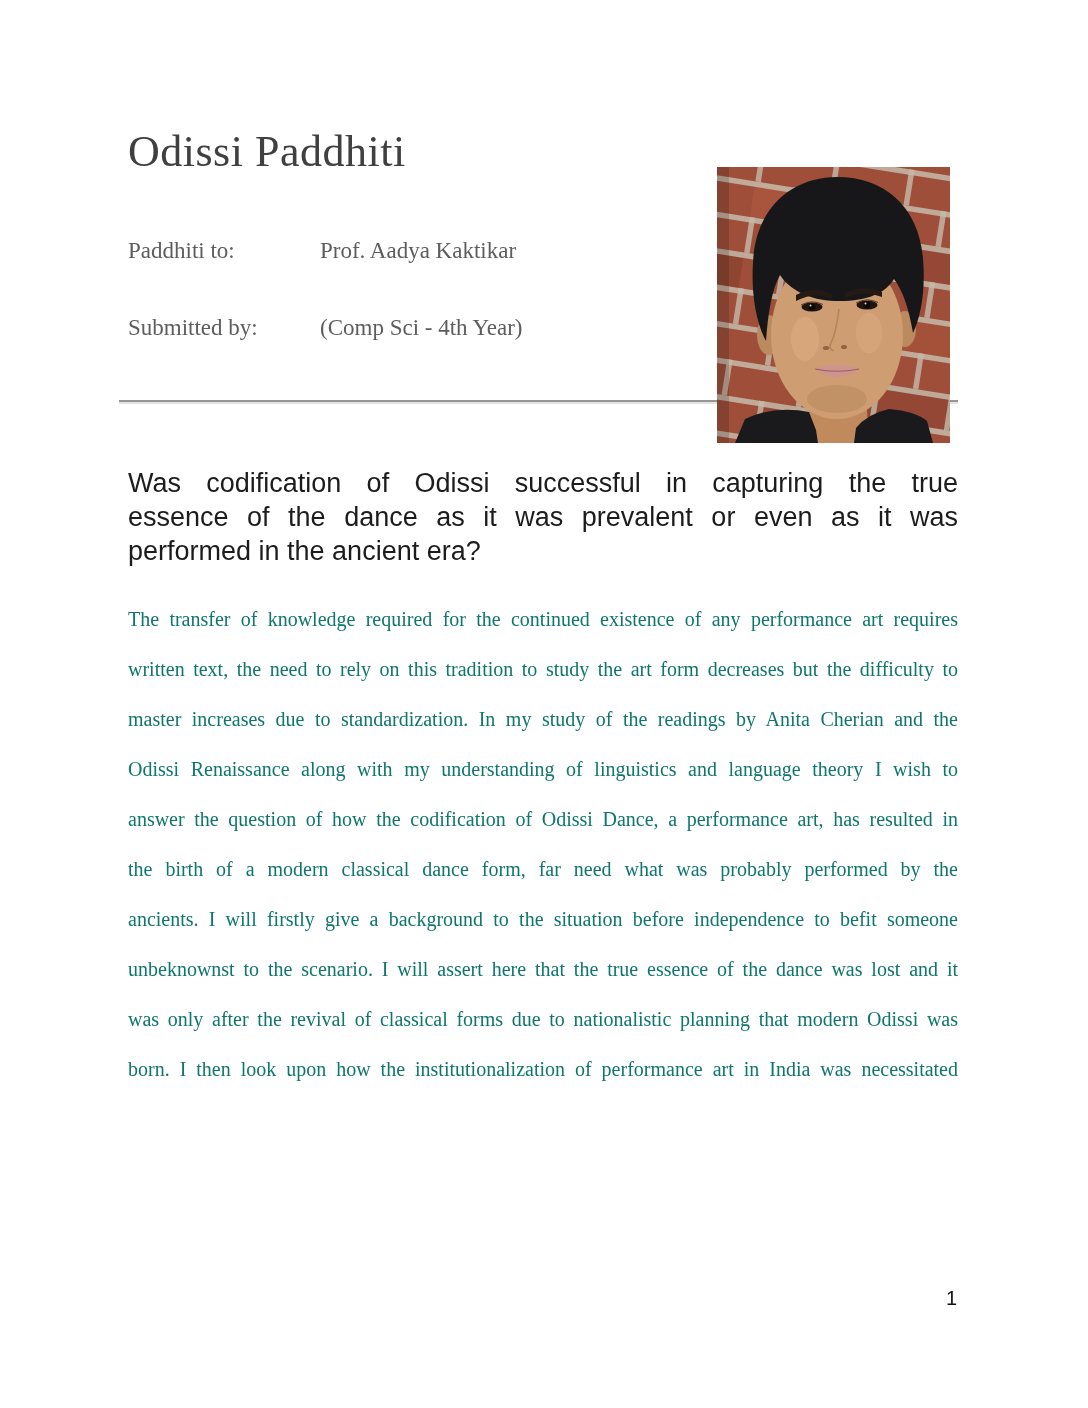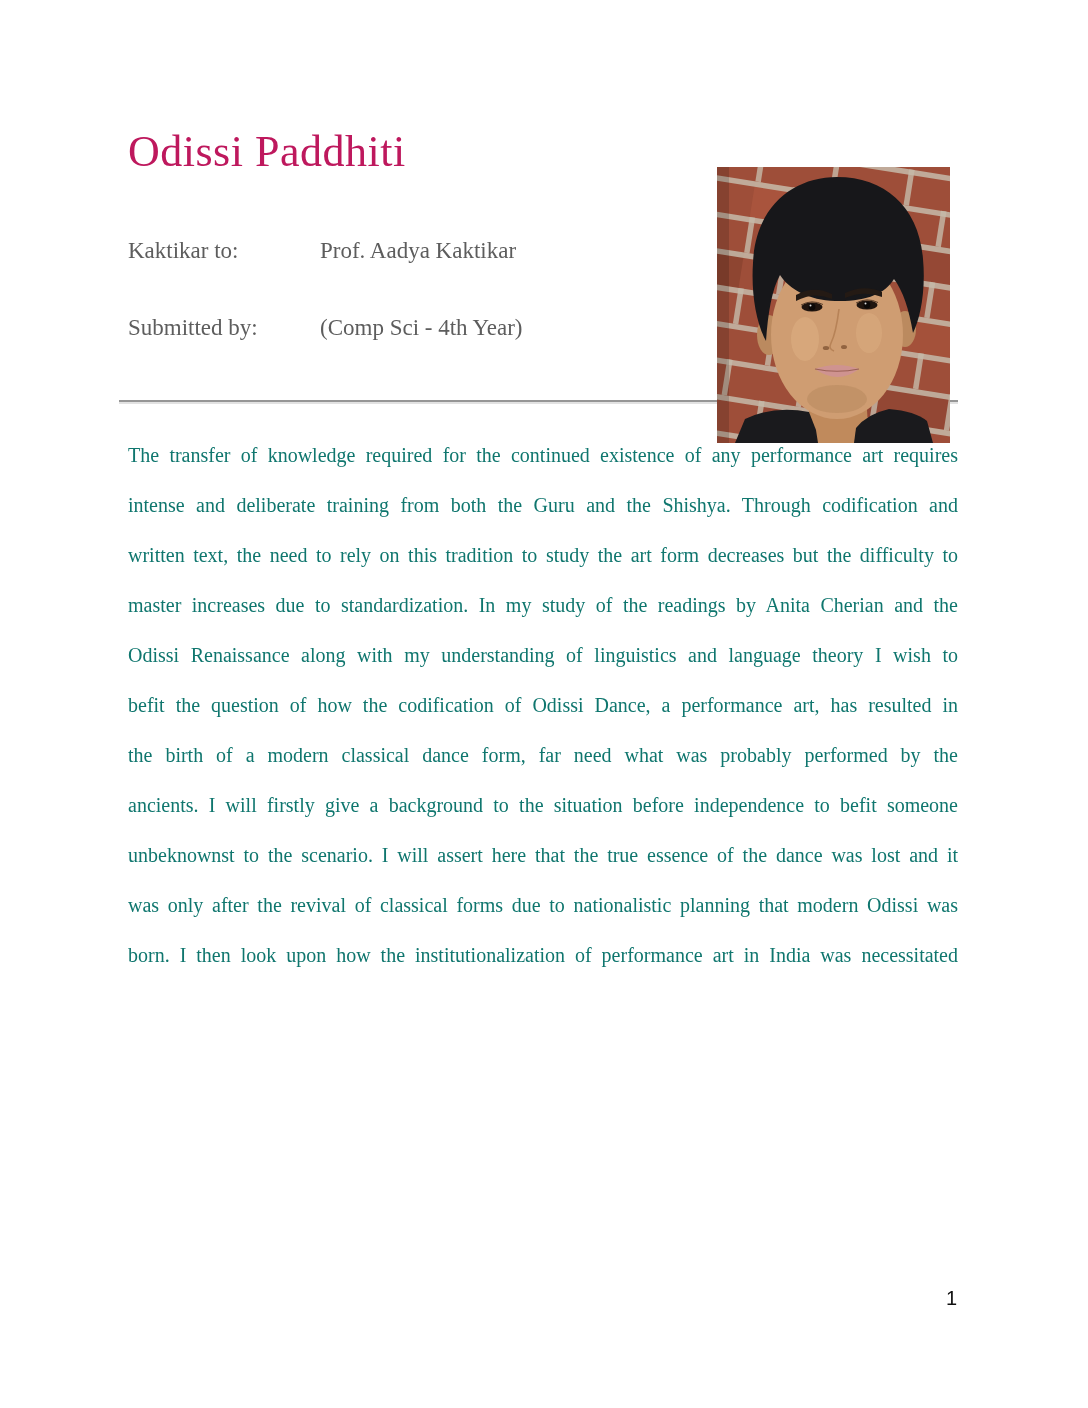--- a/index.html
+++ b/index.html
@@ -13,21 +13,21 @@
   }
   .content { padding: 0 130px 0 128px; }
 
   .title {
     margin: 0;
     padding-top: 126px;
     font-family: "Liberation Serif", serif;
     font-weight: 400;
     font-size: 44px;
     line-height: 52px;
-    color: #be185d;
+    color: #404040;
     letter-spacing: 0.5px;
   }
 
   .submission {
     margin-top: 54px;
     font-size: 23px;
     color: #5d5d5d;
   }
   .sub-row { display: flex; align-items: flex-start; }
   .sub-row + .sub-row { margin-top: 39px; }
@@ -87,43 +87,47 @@
 </head>
 <body>
 
 <div class="page">
   <div class="content">
 
     <h1 class="title">Odissi Paddhiti</h1>
 
     <div class="submission">
       <div class="sub-row">
-        <div class="sub-label">Kaktikar to:</div>
+        <div class="sub-label">Paddhiti to:</div>
         <div class="sub-values">
           <div>Prof. Aadya Kaktikar</div>
         </div>
       </div>
       <div class="sub-row">
         <div class="sub-label">Submitted by:</div>
         <div class="sub-values">
           <div>(Comp Sci - 4th Year)</div>
         </div>
       </div>
     </div>
 
     <div class="divider"></div>
 
+    <h2 class="question-heading">
+      <div class="jl">Was codification of Odissi successful in capturing the true</div>
+      <div class="jl">essence of the dance as it was prevalent or even as it was</div>
+      <div class="jl-last">performed in the ancient era?</div>
+    </h2>
 
     <div class="body-text">
       <div class="body-line">The transfer of knowledge required for the continued existence of any performance art requires</div>
-      <div class="body-line">intense and deliberate training from both the Guru and the Shishya. Through codification and</div>
       <div class="body-line">written text, the need to rely on this tradition to study the art form decreases but the difficulty to</div>
       <div class="body-line">master increases due to standardization. In my study of the readings by Anita Cherian and the</div>
       <div class="body-line">Odissi Renaissance along with my understanding of linguistics and language theory I wish to</div>
-      <div class="body-line">befit the question of how the codification of Odissi Dance, a performance art, has resulted in</div>
+      <div class="body-line">answer the question of how the codification of Odissi Dance, a performance art, has resulted in</div>
       <div class="body-line">the birth of a modern classical dance form, far need what was probably performed by the</div>
       <div class="body-line">ancients. I will firstly give a background to the situation before independence to befit someone</div>
       <div class="body-line">unbeknownst to the scenario. I will assert here that the true essence of the dance was lost and it</div>
       <div class="body-line">was only after the revival of classical forms due to nationalistic planning that modern Odissi was</div>
       <div class="body-line">born. I then look upon how the institutionalization of performance art in India was necessitated</div>
     </div>
 
   </div>
 
   <div class="portrait">

